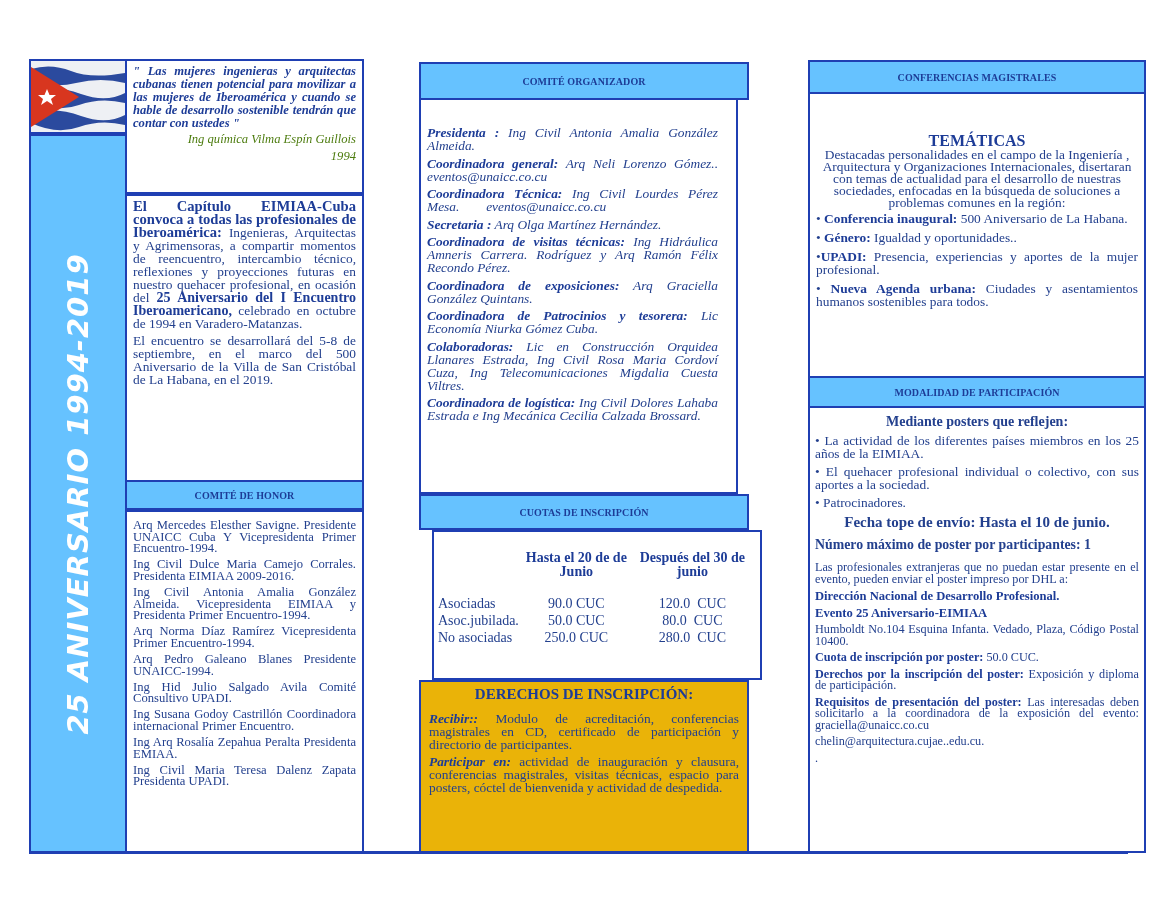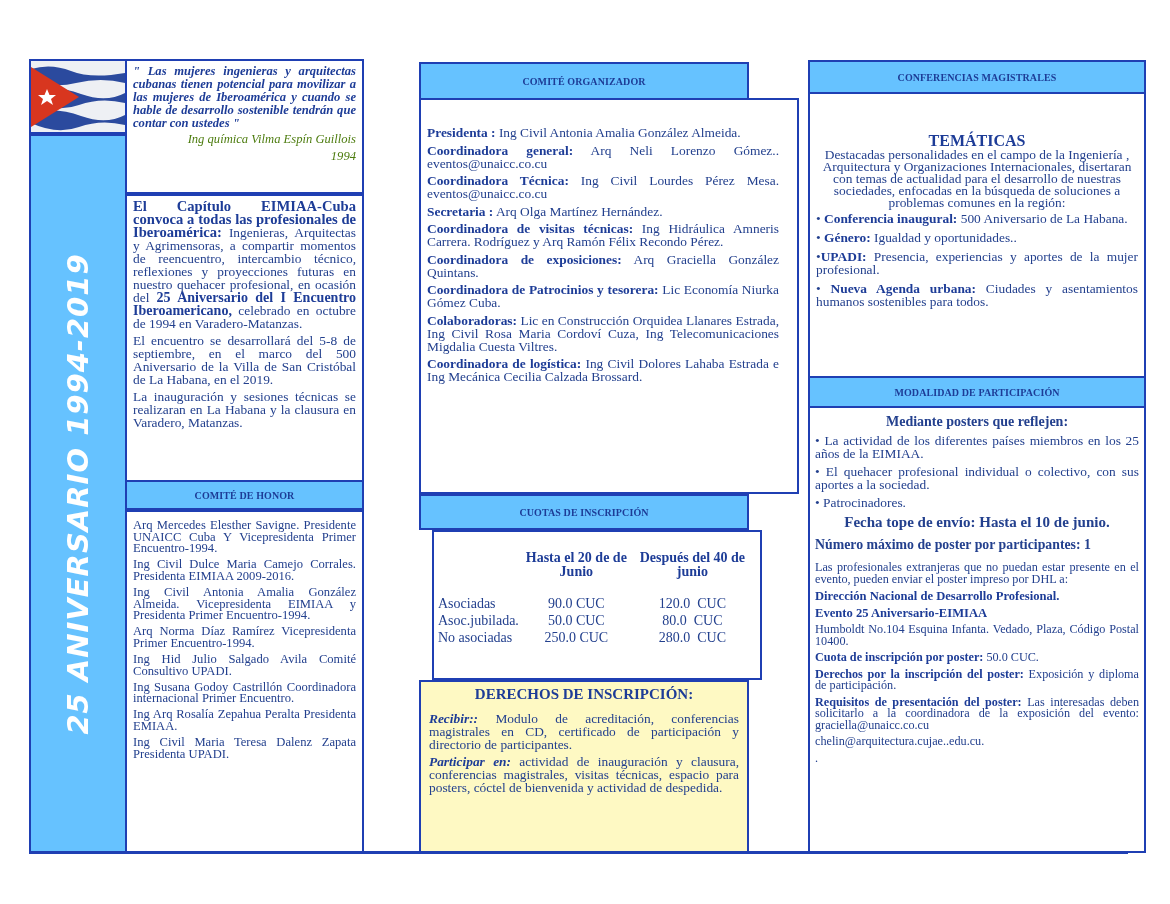--- a/index.html
+++ b/index.html
@@ -1,42 +1,42 @@
 <!DOCTYPE html>
 <html><head>
 <meta charset="utf-8">
 <style>
   html, body { margin:0; padding:0; background:#ffffff; }
   body { width:1170px; height:904px; position:relative; overflow:hidden;
          font-family:"Liberation Serif", "DejaVu Serif", serif; color:#23408e; }
   .abs { position:absolute; box-sizing:border-box; }
   .blue-border { border:2px solid #1f3fb3; }
   .sky { background:#66c2ff; }
-  .pale { background:#fef9c3; }
+  .pale { background:#eab308; }
   .hdr { display:flex; align-items:center; justify-content:center; font-weight:bold;
          color:#1d3c97; font-size:10px; letter-spacing:0.1px; text-transform:none; }
   p { margin:0; }
   .jus { text-align:justify; line-height:13px; font-size:13.4px; }
   .blk { margin-bottom:4px; }
   b { color:#1d3c97; }
   #flag { left:29px; top:59px; width:98px; height:75px; background:#f4f4f4; overflow:hidden; border:2px solid #1f3fb3; }
   #vert { left:29px; top:134px; width:98px; height:719px; display:flex; align-items:center; justify-content:center; }
   #vert span { display:block; transform:rotate(-90deg); white-space:nowrap; font-family:"DejaVu Sans", sans-serif;
                font-weight:bold; font-style:italic; color:#ffffff; font-size:29px; letter-spacing:1px; }
   #quote { left:125px; top:59px; width:239px; height:135px; padding:4px 6px; }
   #quote .q { font-style:italic; font-weight:bold; font-size:12.6px; line-height:13px; text-align:justify; color:#1d3c97; }
   #quote .a { font-style:italic; font-size:12.6px; text-align:right; line-height:19px; color:#4d7c0f; }
   #convoca { left:125px; top:194px; width:239px; height:288px; padding:4px 6px; }
   #honor-h { left:125px; top:480px; width:239px; height:30px; }
   #honor { left:125px; top:510px; width:239px; height:343px; padding:8px 6px; }
   #honor .jus { font-size:12.6px; line-height:11.6px; margin-bottom:4.5px; }
 
   
   #org-h { left:419px; top:62px; width:330px; height:38px; }
-  #org { left:419px; top:98px; width:380px; height:396px; padding:26px 18px 4px 6px; }
+  #org { left:419px; top:98px; width:319px; height:396px; padding:26px 18px 4px 6px;font-style:italic; }
   #org .jus { margin-bottom:4.5px; }
   #cuo-h { left:419px; top:494px; width:330px; height:36px; }
   #cuo { left:432px; top:530px; width:330px; height:150px; padding:18px 4px; }
   #cuo table { border-collapse:collapse; width:100%; font-size:14px; color:#23408e; }
   #cuo th { font-weight:bold; color:#1d3c97; line-height:14px; text-align:center; padding-bottom:16px; }
   #cuo td { line-height:17px; padding:0; }
   #der { left:419px; top:680px; width:330px; height:173px; padding:4px 8px; }
   #der .t { text-align:center; font-weight:bold; font-size:15px; color:#1d3c97; margin-bottom:9px; }
   #der .jus { margin-bottom:4px; }
 
@@ -75,30 +75,30 @@
   </svg>
 </div>
 <div id="quote" class="abs blue-border">
   <p class="q">" Las mujeres ingenieras y arquitectas cubanas  tienen potencial para movilizar a las mujeres de Iberoamérica y cuando se hable de desarrollo sostenible tendrán que contar con ustedes "</p>
   <p class="a">Ing química Vilma Espín Guillois</p>
   <p class="a" style="line-height:14px;">1994</p>
 </div>
 <div id="convoca" class="abs blue-border">
   <p class="jus blk"><b style="font-size:14.6px;line-height:13px;">El Capítulo EIMIAA-Cuba convoca a todas las profesionales de Iberoamérica:</b><span> Ingenieras, Arquitectas y Agrimensoras, a compartir momentos de reencuentro, intercambio técnico, reflexiones y proyecciones futuras en nuestro quehacer profesional, en ocasión del </span><b style="font-size:14px;">25 Aniversario del I Encuentro Iberoamericano,</b><span> celebrado en octubre de 1994 en Varadero-Matanzas.</span></p>
   <p class="jus blk">El encuentro se desarrollará del 5-8 de septiembre, en el marco del 500 Aniversario de la Villa de San Cristóbal de La Habana, en el 2019.</p>
-  <p class="jus blk">La inauguración y sesiones técnicas se realizaran en La Habana y la clausura en Varadero, Matanzas.</p>
 </div>
 <div id="honor-h" class="abs sky blue-border hdr">
   <span>COMITÉ DE HONOR</span>
 </div>
 <div id="honor" class="abs blue-border">
   <p class="jus">Arq Mercedes Elesther Savigne.  Presidente UNAICC Cuba Y Vicepresidenta Primer Encuentro-1994.</p>
   <p class="jus">Ing Civil Dulce Maria Camejo Corrales. Presidenta EIMIAA 2009-2016.</p>
   <p class="jus">Ing Civil Antonia Amalia González Almeida. Vicepresidenta EIMIAA y Presidenta Primer Encuentro-1994.</p>
   <p class="jus">Arq Norma Díaz Ramírez Vicepresidenta Primer Encuentro-1994.</p>
+  <p class="jus">Arq Pedro Galeano Blanes Presidente UNAICC-1994.</p>
   <p class="jus">Ing Hid Julio Salgado Avila Comité Consultivo UPADI.</p>
   <p class="jus">Ing Susana Godoy Castrillón Coordinadora internacional Primer Encuentro.</p>
   <p class="jus">Ing Arq Rosalía Zepahua Peralta Presidenta EMIAA.</p>
   <p class="jus">Ing Civil Maria Teresa Dalenz Zapata Presidenta UPADI.</p>
 </div>
 
 <div id="org-h" class="abs sky blue-border hdr">
   <span>COMITÉ ORGANIZADOR</span>
 </div>
 <div id="org" class="abs blue-border">
@@ -114,21 +114,21 @@
 </div>
 <div id="cuo-h" class="abs sky blue-border hdr">
   <span>CUOTAS DE INSCRIPCIÓN</span>
 </div>
 <div id="cuo" class="abs blue-border">
   <table>
     <tbody>
         <tr>
       <th style="width:27%;"></th>
       <th style="width:33%;">Hasta el 20 de de Junio</th>
-      <th style="width:40%;">Después del 40 de junio</th>
+      <th style="width:40%;">Después del 30 de junio</th>
     </tr>
     <tr>
       <td>Asociadas</td>
       <td style="text-align:center;">90.0 CUC</td>
       <td style="text-align:center;white-space:pre;">120.0  CUC</td>
     </tr>
     <tr>
       <td>Asoc.jubilada.</td>
       <td style="text-align:center;">50.0 CUC</td>
       <td style="text-align:center;white-space:pre;">80.0  CUC</td>

